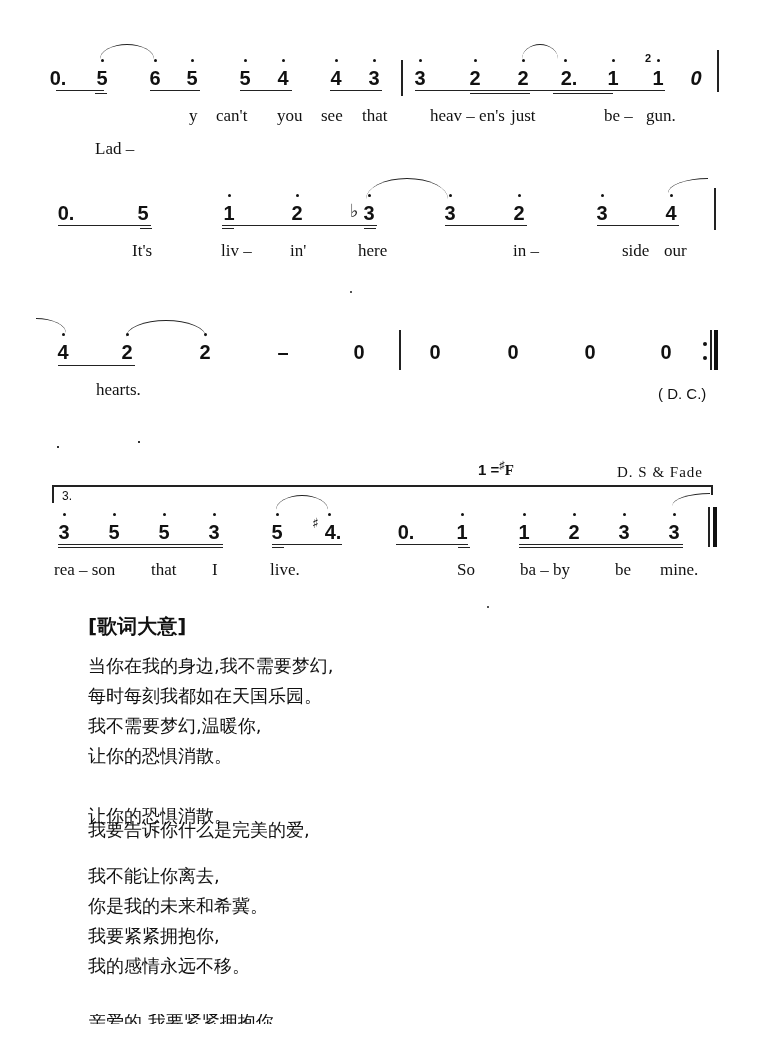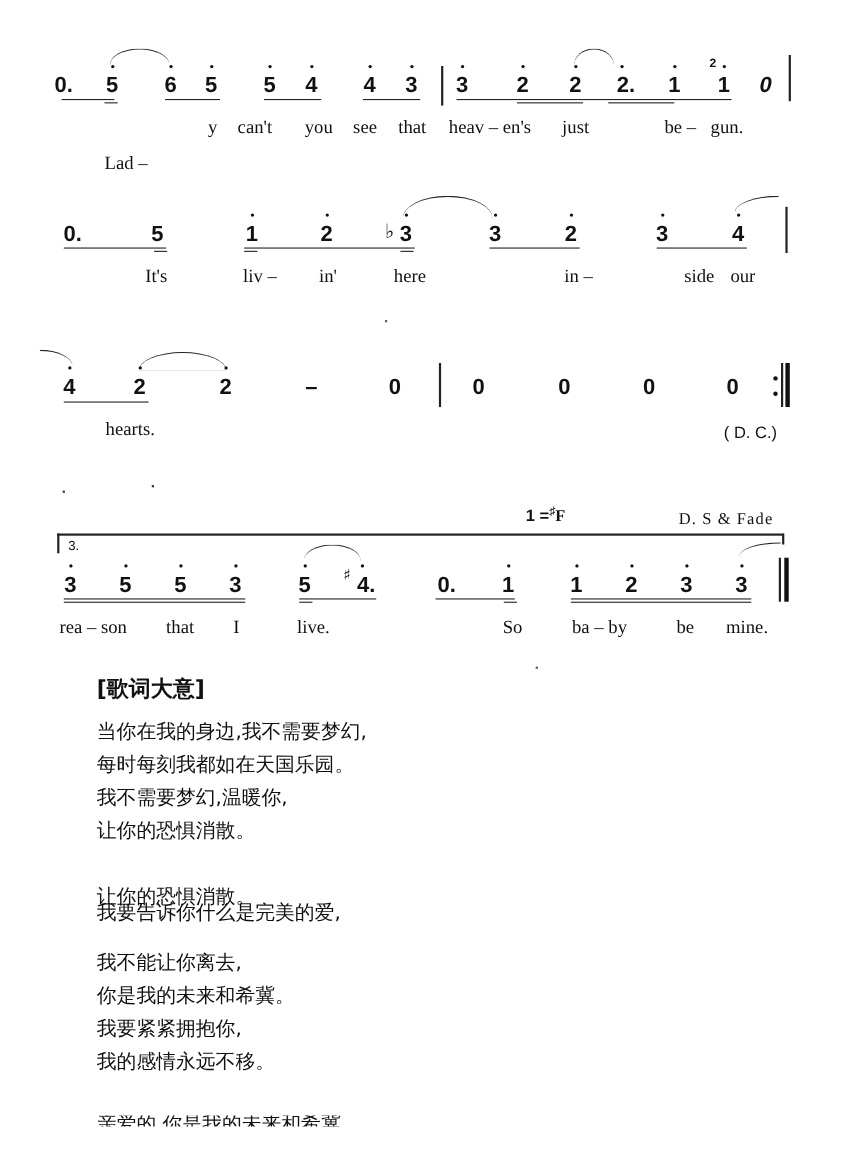--- a/index.html
+++ b/index.html
@@ -54,21 +54,21 @@
 
   <div class="slur2" style="left:100px;top:44px;width:54px;height:14px;"></div>
   <div class="slur2" style="left:522px;top:44px;width:36px;height:14px;"></div>
 
   <span class="lyric" style="left:95px;top:91px;margin-top:48px;">Lad –</span>
   <span class="lyric" style="left:189px;top:106px;">y</span>
   <span class="lyric" style="left:216px;top:106px;">can't</span>
   <span class="lyric" style="left:277px;top:106px;">you</span>
   <span class="lyric" style="left:321px;top:106px;">see</span>
   <span class="lyric" style="left:362px;top:106px;">that</span>
-  <span class="lyric" style="left:408px;top:106px;">heav – en's</span>
+  <span class="lyric" style="left:430px;top:106px;">heav – en's</span>
   <span class="lyric" style="left:511px;top:106px;">just</span>
   <span class="lyric" style="left:604px;top:106px;">be –</span>
   <span class="lyric" style="left:646px;top:106px;">gun.</span>
 </div>
 
 <div>
   <div class="note" style="left:56px;top:203px;"><span>0.</span></div>
   <div class="note" style="left:133px;top:203px;"><span>5</span></div>
   <div class="note" style="left:219px;top:203px;"><i class="dot-above"></i><span>1</span></div>
   <div class="note" style="left:287px;top:203px;"><i class="dot-above"></i><span>2</span></div>
@@ -186,15 +186,15 @@
   <div class="cn" style="top:686px;">每时每刻我都如在天国乐园。</div>
   <div class="cn" style="top:716px;">我不需要梦幻,温暖你,</div>
   <div class="cn" style="top:746px;">让你的恐惧消散。</div>
   <div class="cn" style="top:776px;margin-top:44px;">我要告诉你什么是完美的爱,</div>
   <div class="cn" style="top:806px;">让你的恐惧消散。</div>
   <div class="cn" style="top:866px;">我不能让你离去,</div>
   <div class="cn" style="top:896px;">你是我的未来和希冀。</div>
   <div class="cn" style="top:926px;">我要紧紧拥抱你,</div>
   <div class="cn" style="top:956px;">我的感情永远不移。</div>
   <div class="cn" style="top:1014px;height:10px;overflow:hidden;">
-    <span style="position:relative;top:-2px;">亲爱的,你是我的未来和希冀</span>
+    <span style="position:relative;top:-2px;">亲爱的,我要紧紧拥抱你</span>
   </div>
 </div>
 
 </body></html>

